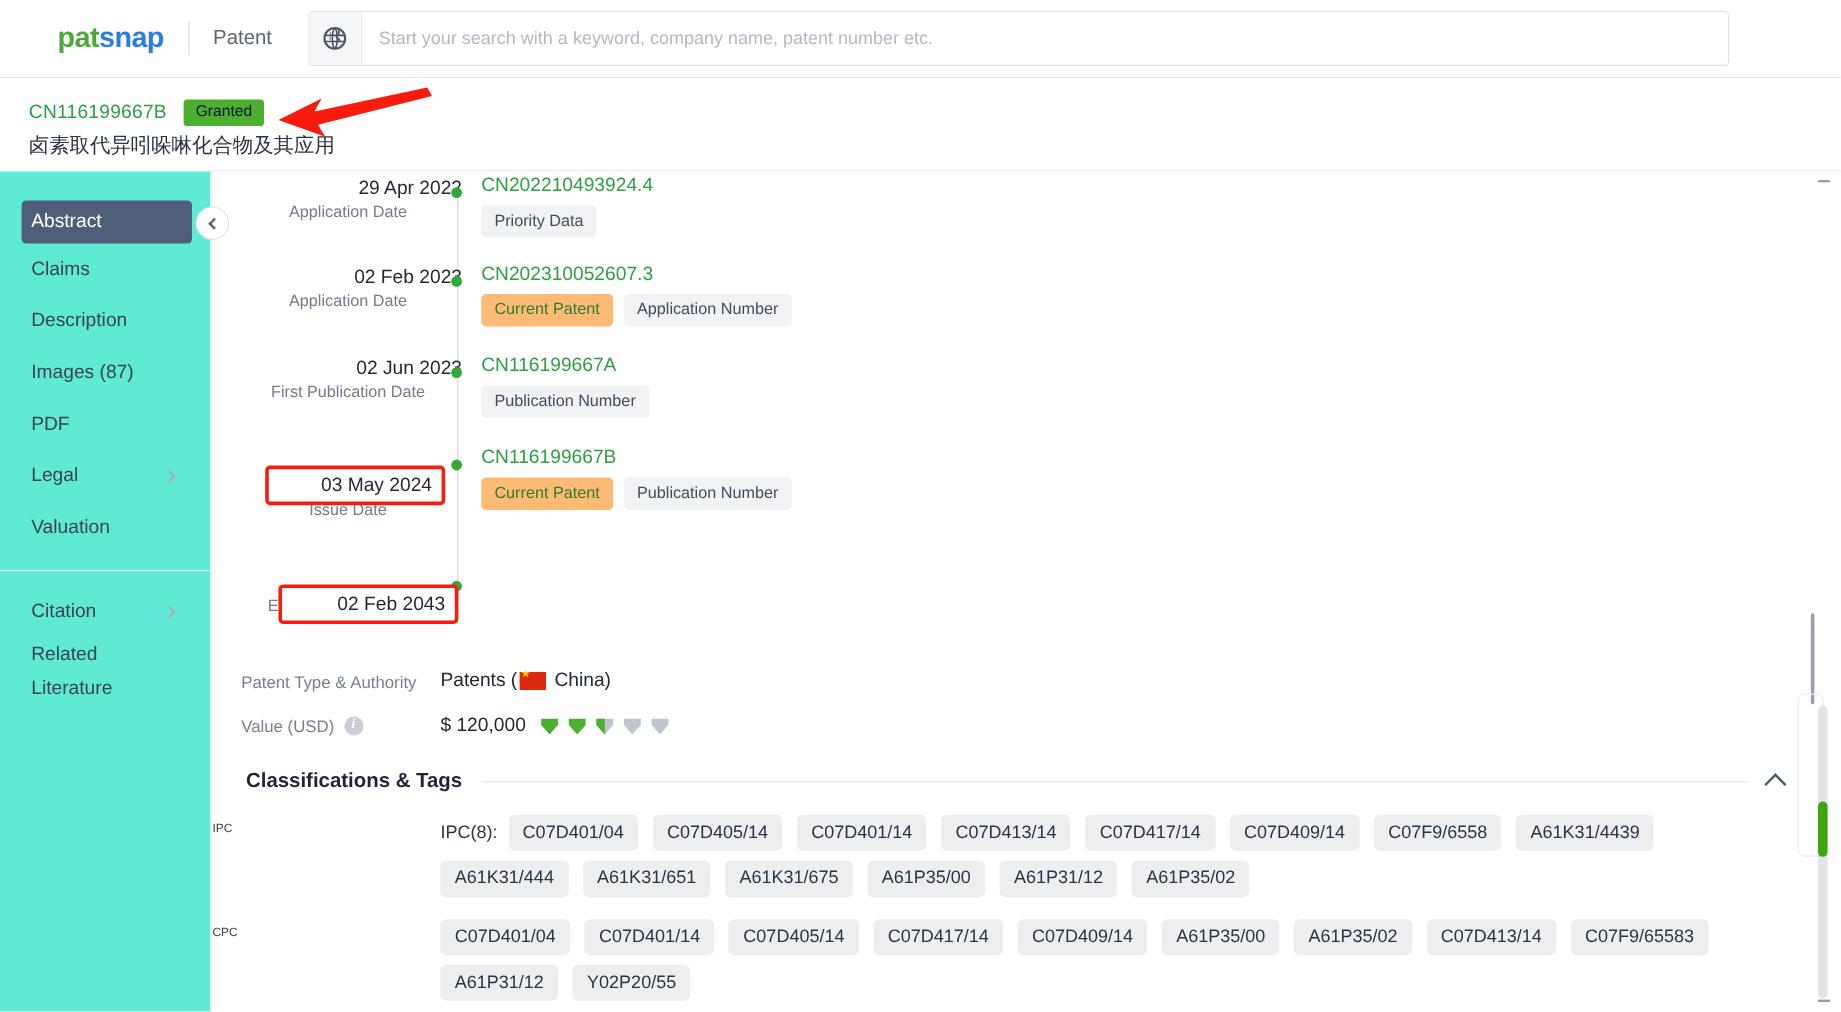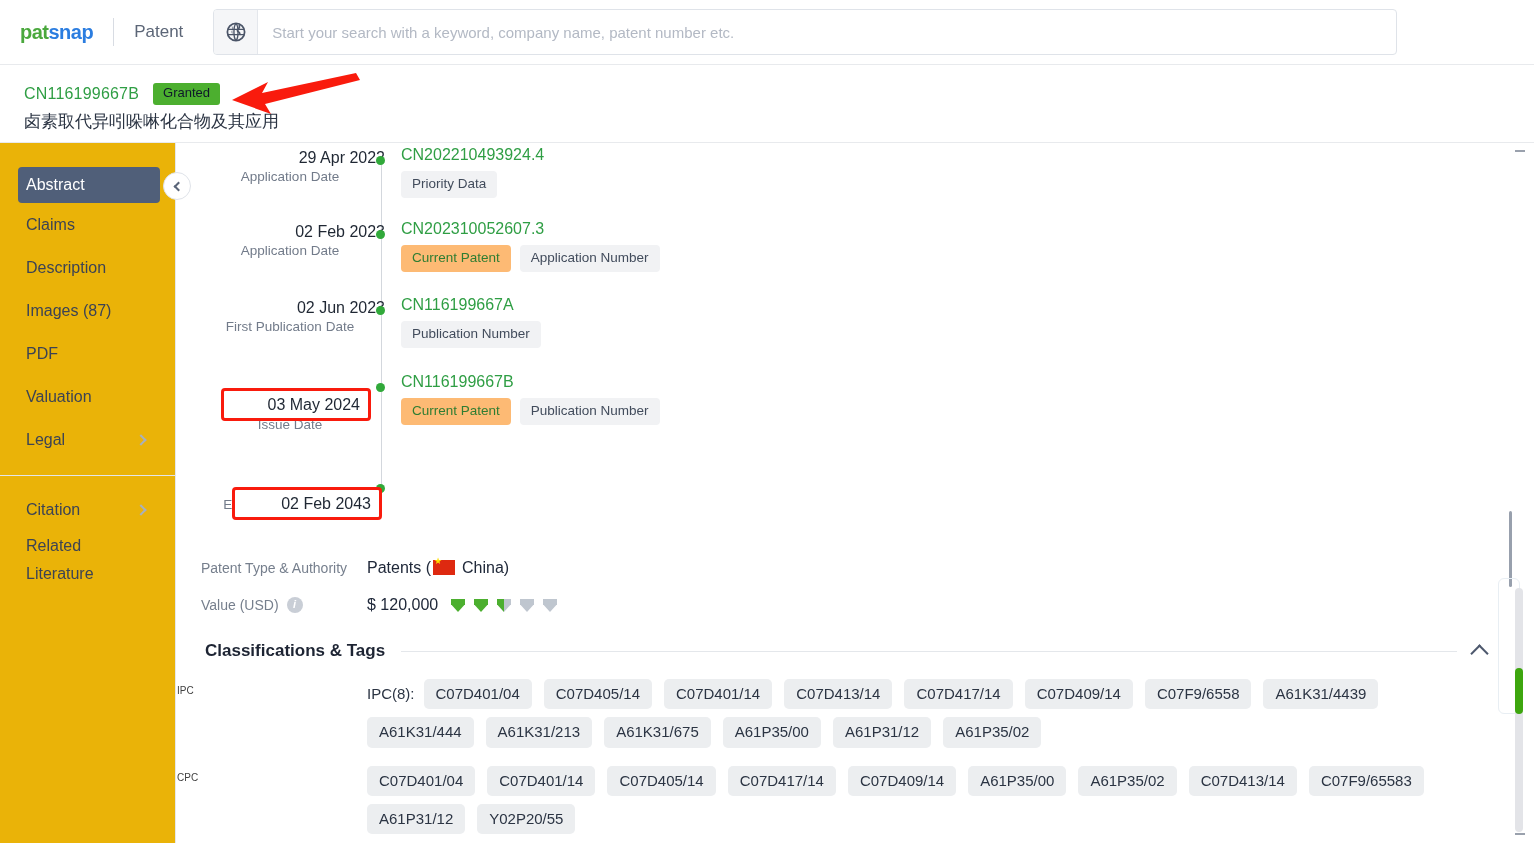--- a/index.html
+++ b/index.html
@@ -13,22 +13,22 @@
   }
   .app { position: relative; width: 1534px; height: 843px; background:#fff; }
 
   
   .topbar {
     position: absolute; top: 0; left: 0; width: 1534px; height: 65px;
     background: #fff; border-bottom: 1px solid #e8eaed;
     display: flex; align-items: center;
   }
   .logo {
-    margin-left: 20px;
-    font-size: 20px; font-weight: bold; letter-spacing: -0.5px;
+    margin-left: 48px;
+    font-size: 24px; font-weight: bold; letter-spacing: -0.5px;
     line-height: 1;
   }
   .logo .g { color: #4aa83d; }
   .logo .b { color: #2b7de0; }
   .logo-sep {
     width: 1px; height: 28px; background: #d8dce3;
     margin: 0 20px;
   }
   .module-name {
     font-size: 17px; font-weight: normal; color: #5c6677;
@@ -76,21 +76,21 @@
   .translate-label { font-size: 17px; color: #4b5568; margin-left: 2px; }
   .caret-down {
     width: 0; height: 0; margin-left: 6px;
     border-left: 5px solid transparent; border-right: 5px solid transparent;
     border-top: 6px solid #8e97a6;
   }
 
   
   .sidebar {
     position: absolute; top: 143px; left: 0; width: 176px; height: 700px;
-    background: #eab308; border-right: 1px solid #e5e8ec;
+    background: #5eead4; border-right: 1px solid #e5e8ec;
   }
   .side-item {
     height: 43px; display: flex; align-items: center;
     padding-left: 26px; font-size: 16px; color: #3c4354;
     cursor: pointer; position: relative;
   }
   .side-item.two-line { height: 58px; flex-direction: column; align-items:flex-start; justify-content:center; line-height:1.75; }
   .side-item.active {
     background: #505f79; color: #fff; border-radius: 4px;
     margin: 0 16px 0 18px; padding-left: 8px; height: 36px;
@@ -322,25 +322,25 @@
     <div class="side-item">
       <span>Description</span>
     </div>
     <div class="side-item">
       <span>Images (87)</span>
     </div>
     <div class="side-item">
       <span>PDF</span>
     </div>
     <div class="side-item">
-      <span>Valuation</span>
-    </div>
-    <div class="side-item">
       <span>Legal</span>
       <span class="side-chevron"></span>
+    </div>
+    <div class="side-item">
+      <span>Valuation</span>
     </div>
 
     <div class="side-sep"></div>
 
     <div class="side-item">
       <span>Citation</span>
       <span class="side-chevron"></span>
     </div>
     <div class="side-item two-line">
       <span>Related</span>
@@ -485,21 +485,21 @@
           <span class="cls-prefix">IPC(8):</span>
           <span class="tag">C07D401/04</span>
           <span class="tag">C07D405/14</span>
           <span class="tag">C07D401/14</span>
           <span class="tag">C07D413/14</span>
           <span class="tag">C07D417/14</span>
           <span class="tag">C07D409/14</span>
           <span class="tag">C07F9/6558</span>
           <span class="tag">A61K31/4439</span>
           <span class="tag">A61K31/444</span>
-          <span class="tag">A61K31/213</span>
+          <span class="tag">A61K31/651</span>
           <span class="tag">A61K31/675</span>
           <span class="tag">A61P35/00</span>
           <span class="tag">A61P31/12</span>
           <span class="tag">A61P35/02</span>
         </div>
       </div>
 
       <div class="cls-row">
         <div class="cls-key">CPC</div>
         <div class="cls-tags">

